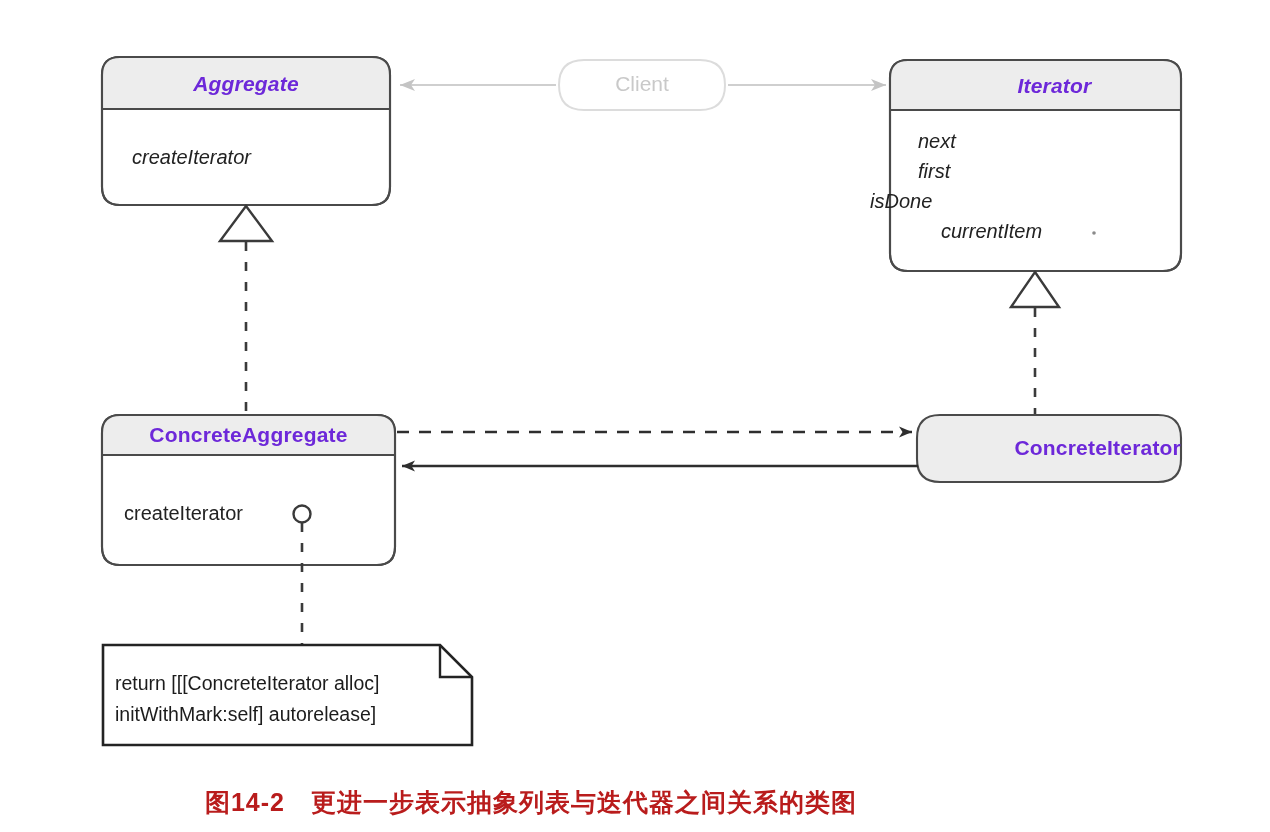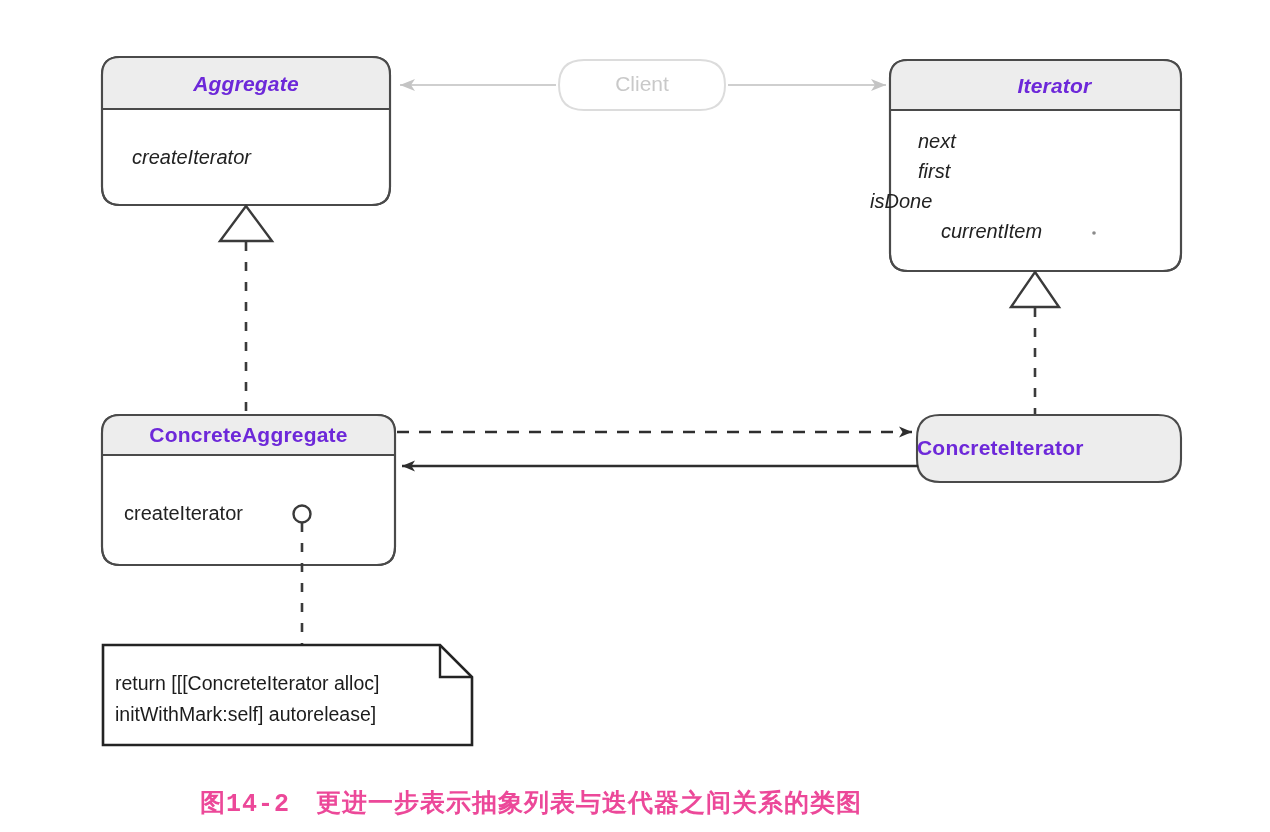--- a/index.html
+++ b/index.html
@@ -60,24 +60,24 @@
     line-height: 31px;
     color: #1c1c1c;
     white-space: pre;
   }
   .caption {
     position: absolute;
     left: 0;
     top: 786px;
     width: 1062px;
     text-align: center;
-    font-family: Liberation Mono, monospace;
+    font-family: Liberation Sans, sans-serif;
     font-weight: bold;
     font-size: 25px;
-    color: #ec4899;
+    color: #b91c1c;
     letter-spacing: 1px;
   }
 </style>
 </head>
 <body>
 
 <div id="diagram-root">
 
   <svg class="canvas" viewBox="0 0 1270 832">
     <defs>
@@ -163,20 +163,20 @@
   <div class="node-label cls-member abstract" style="left:918px; top:130px;">next</div>
   <div class="node-label cls-member abstract" style="left:918px; top:160px;">first</div>
   <div class="node-label cls-member abstract" style="left:870px; top:190px;">isDone</div>
   <div class="node-label cls-member abstract" style="left:918px; top:220px;margin-left:23px;">currentItem</div>
 
   <div class="node-label client-label" style="left:559px; top:72px; width:166px; text-align:center;">Client</div>
 
   <div class="node-label cls-title" style="left:102px; top:423px; width:293px; text-align:center;">ConcreteAggregate</div>
   <div class="node-label cls-member" style="left:124px; top:502px;">createIterator</div>
 
-  <div class="node-label cls-title" style="left:917px; top:436px; width:264px; text-align:left;">ConcreteIterator</div>
+  <div class="node-label cls-title" style="left:917px; top:436px; width:264px; text-align:right;">ConcreteIterator</div>
 
   <div class="note-text" style="left:115px; top:699px;">initWithMark:self] autorelease]</div>
   <div class="note-text" style="left:115px; top:668px;">return [[[ConcreteIterator alloc]</div>
 
   <div class="caption">图14-2　更进一步表示抽象列表与迭代器之间关系的类图</div>
 
 </div>
 
 </body></html>

